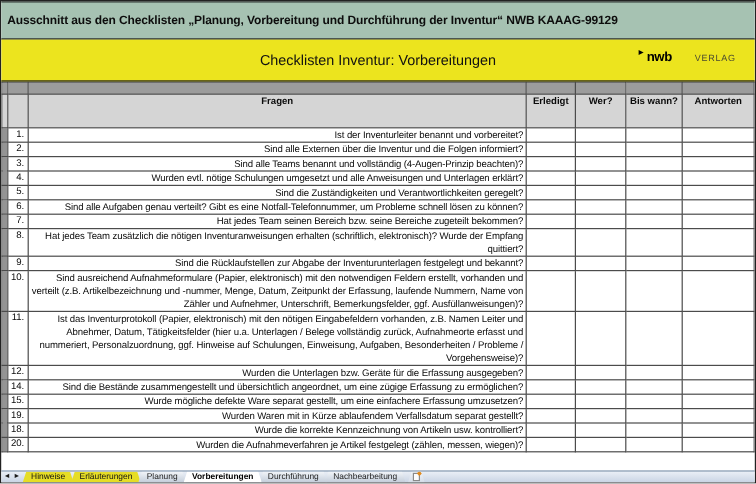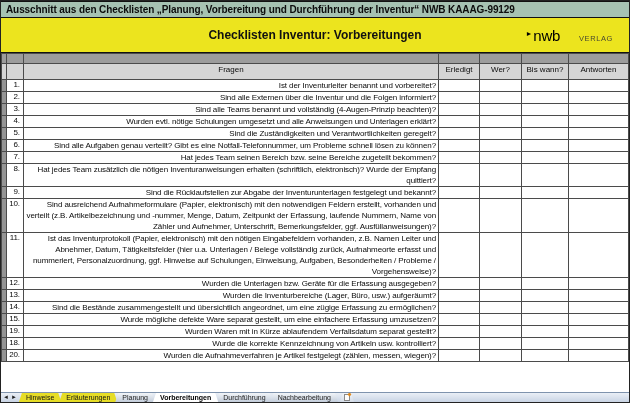--- a/index.html
+++ b/index.html
@@ -1,39 +1,39 @@
 <!DOCTYPE html>
 <html><head>
 <meta charset="utf-8">
 <style>
   * { margin:0; padding:0; box-sizing:border-box; }
   body { background:#fff; font-family:"Liberation Sans", sans-serif; }
   .screen{ position:relative; width:630px; height:403px; background:#fff; overflow:hidden; border:1px solid #222; }
 
   
-  .top-bar{ height:17px; background:#a6c2b2; border-top:1px solid #111; border-bottom:1px solid #111;
+  .top-bar{ height:32px; background:#a6c2b2; border-top:1px solid #111; border-bottom:1px solid #111;
             display:flex; align-items:center; padding-left:5px; }
   .top-bar span{ font-size:10px; font-weight:bold; color:#0d0d0d; letter-spacing:-0.1px; }
 
   
   .banner{ position:relative; height:35px; background:#ece41e; border-bottom:1px solid #111;
            display:flex; align-items:center; justify-content:center; }
-  .banner .title{ font-size:12px; font-weight:bold; color:#111; }
+  .banner .title{ font-size:12px; font-weight:normal; color:#111; }
   .logo{ position:absolute; right:16px; top:9px; display:flex; align-items:baseline; }
   .logo .arrow{ font-size:7px; position:relative; top:-5px; margin-right:1px; color:#000; }
-  .logo .name{ font-size:15px; font-weight:normal; color:#000; letter-spacing:-0.3px; }
+  .logo .name{ font-size:11px; font-weight:bold; color:#000; letter-spacing:-0.3px; }
   .logo .suffix{ font-size:7.5px; color:#4a4a30; letter-spacing:0.6px; margin-left:19px; }
 
   
   .table-wrap{ height:348px; overflow:hidden; }
   table{ border-collapse:collapse; table-layout:fixed; width:627px; }
   td{ border:1px solid #4b4b4b; font-size:8px; color:#0b0b0b; vertical-align:top; overflow:hidden; }
   td.strip{ background:#949494; }
   tr.spacer td{ background:#9c9c9c; height:10px; }
-  tr.cols td{ background:#d5d5d5; font-weight:normal; text-align:center; height:16px; font-size:8px; padding-top:1px; }
+  tr.cols td{ background:#d5d5d5; font-weight:bold; text-align:center; height:28px; font-size:8px; padding-top:1px; }
   td.num{ text-align:right; padding:0 3px 0 0; letter-spacing:-0.1px; }
   td.q{ padding:0 2px; line-height:11px; letter-spacing:-0.1px;text-align:right; }
   tr.datarow td{ background:#fff; }
   tr.datarow td.strip{ background:#949494; }
 
   
   .tabbar{ position:absolute; left:0; right:0; bottom:0; height:10px;
            background:linear-gradient(#eaeff6,#c9d4e4); border-top:1px solid #7f93ad;
            display:flex; align-items:stretch; font-size:7px; }
   .nav{ display:flex; align-items:center; padding:0 2px; gap:2px; }
@@ -211,29 +211,20 @@
     <tr class="datarow">
       <td class="strip"></td>
       <td class="num">12.</td>
       <td class="q">Wurden die Unterlagen bzw. Geräte für die Erfassung ausgegeben?</td>
       <td></td>
       <td></td>
       <td></td>
       <td></td>
     </tr>
 
-    <tr class="datarow">
-      <td class="strip"></td>
-      <td class="num">13.</td>
-      <td class="q">Wurden die Inventurbereiche (Lager, Büro, usw.) aufgeräumt?</td>
-      <td></td>
-      <td></td>
-      <td></td>
-      <td></td>
-    </tr>
 
     <tr class="datarow">
       <td class="strip"></td>
       <td class="num">14.</td>
       <td class="q">Sind die Bestände zusammengestellt und übersichtlich angeordnet, um eine zügige Erfassung zu ermöglichen?</td>
       <td></td>
       <td></td>
       <td></td>
       <td></td>
     </tr>

